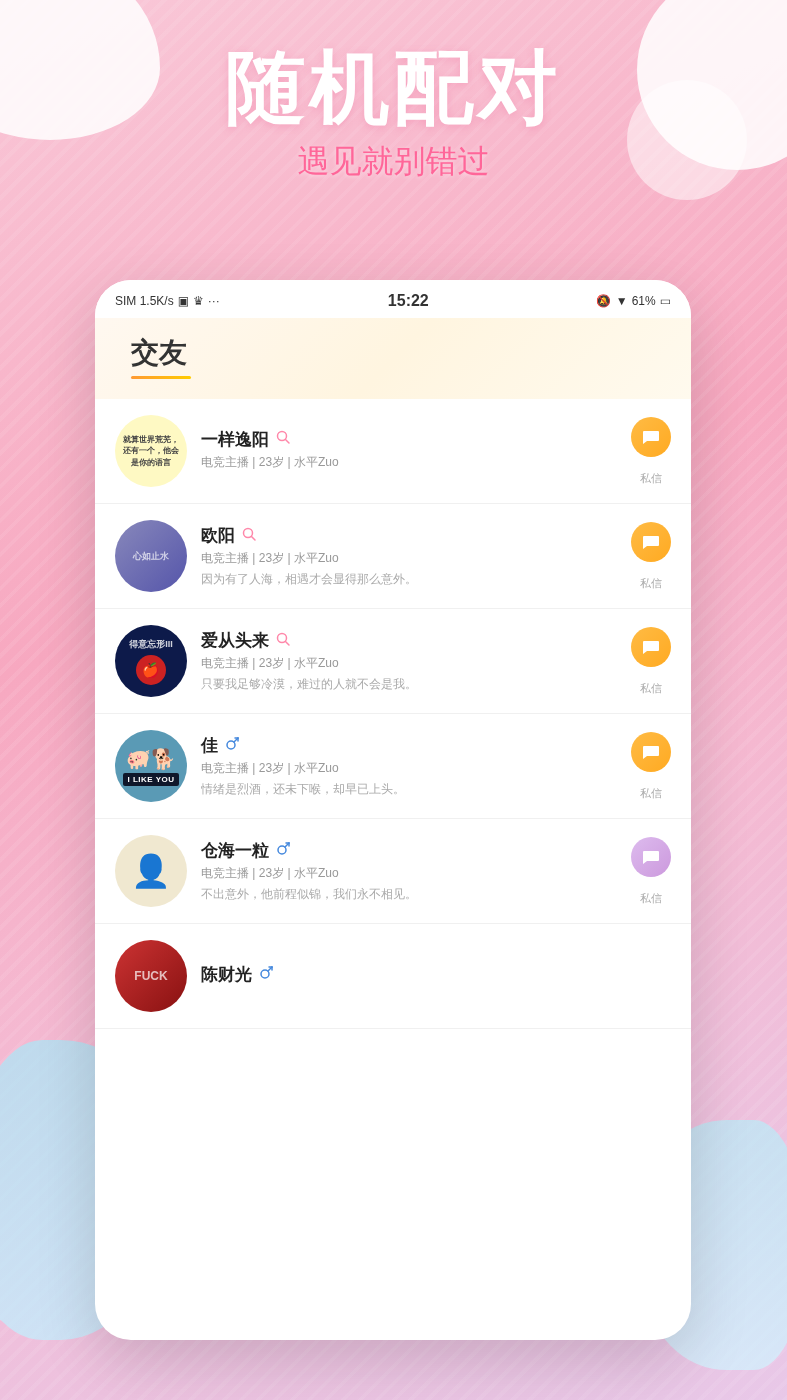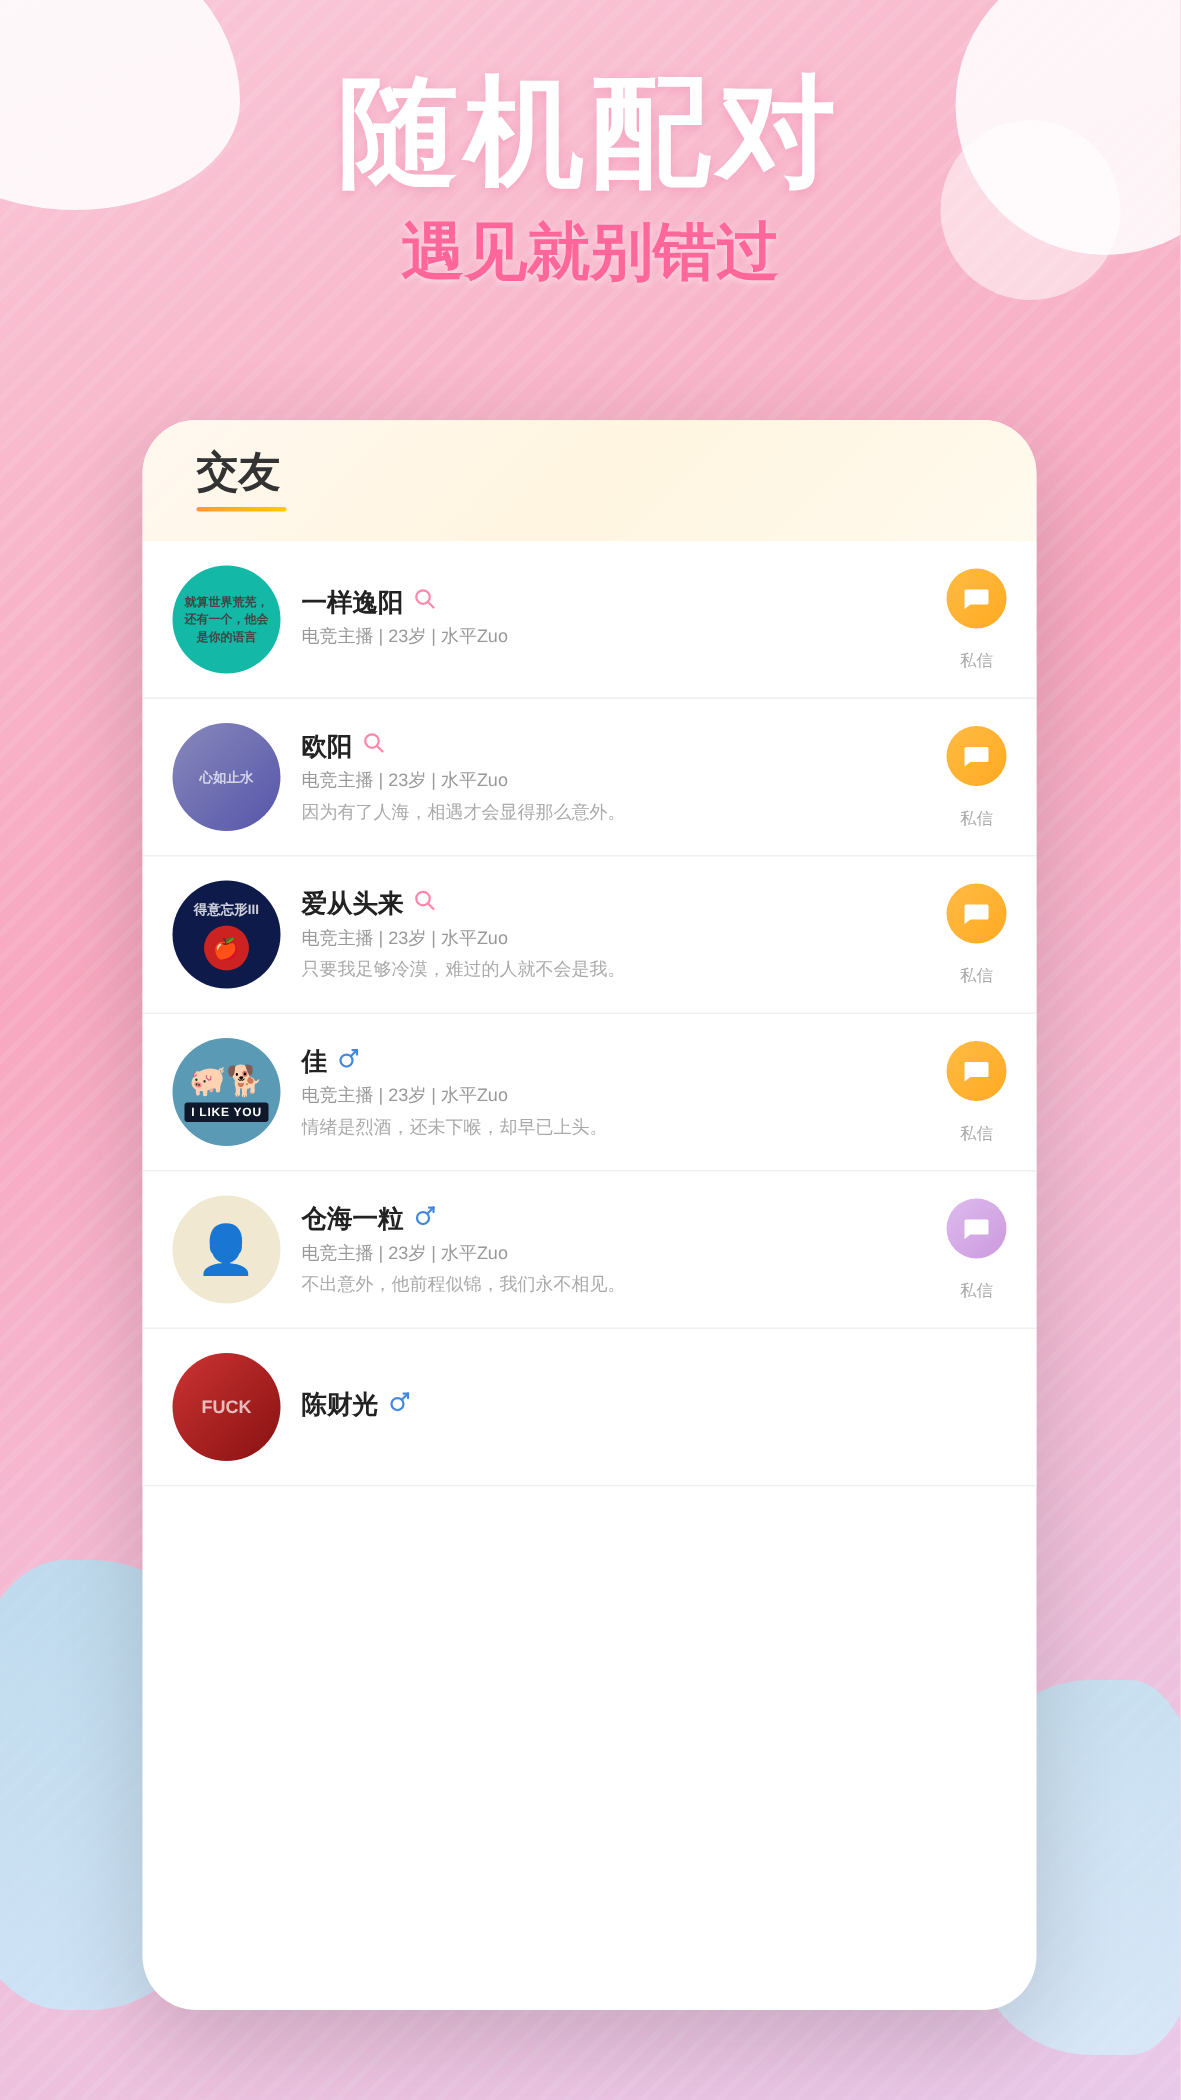--- a/index.html
+++ b/index.html
@@ -90,22 +90,22 @@
     }
     .hero-title {
       font-size: 80px;
       font-weight: 900;
       color: white;
       text-shadow: 0 2px 8px rgba(240,100,150,0.3);
       letter-spacing: 4px;
       line-height: 1.1;
     }
     .hero-subtitle {
-      font-size: 42px;
-      font-weight: 700;
+      font-size: 32px;
+      font-weight: 400;
       color: #ff6699;
       margin-top: 8px;
       text-shadow: 0 1px 4px rgba(255,255,255,0.5);
     }
 
     
     .phone {
       position: absolute;
       top: 280px;
       left: 95px;
@@ -275,29 +275,44 @@
   <div class="liquid-br"></div>
 </div>
 
 <div class="hero-text">
   <div class="hero-title">随机配对</div>
   <div class="hero-subtitle">遇见就别错过</div>
 </div>
 
 <div class="phone">
 
+  <div class="status-bar">
+    <div class="status-left">
+      <span>SIM 1.5K/s</span>
+      <span>▣</span>
+      <span>♛</span>
+      <span>···</span>
+    </div>
+    <div class="status-center">15:22</div>
+    <div class="status-right">
+      <span>🔕</span>
+      <span>▼</span>
+      <span>61%</span>
+      <span>▭</span>
+    </div>
+  </div>
 
   <div class="app-header">
     <div class="app-title">交友</div>
     <div class="app-title-underline"></div>
   </div>
 
   <div class="user-list" id="user-list-container">
   <div class="user-item">
-        <div class="user-avatar" style="background: #14b8a6;">
+        <div class="user-avatar" style="background: #fef9c3;">
           <div style="font-size:8px;color:#444;text-align:center;padding:6px;line-height:1.4;">就算世界荒芜，还有一个，他会是你的语言</div>
         </div>
         <div class="user-info">
           <div class="user-name-row">
             <span class="user-name">一样逸阳</span>
             <span><svg width="16" height="16" viewBox="0 0 16 16" fill="none">
       <circle cx="7" cy="7" r="4.5" stroke="#ff88aa" stroke-width="1.5"></circle>
       <line x1="10.5" y1="10.5" x2="14" y2="14" stroke="#ff88aa" stroke-width="1.5" stroke-linecap="round"></line>
     </svg></span>
           </div>

